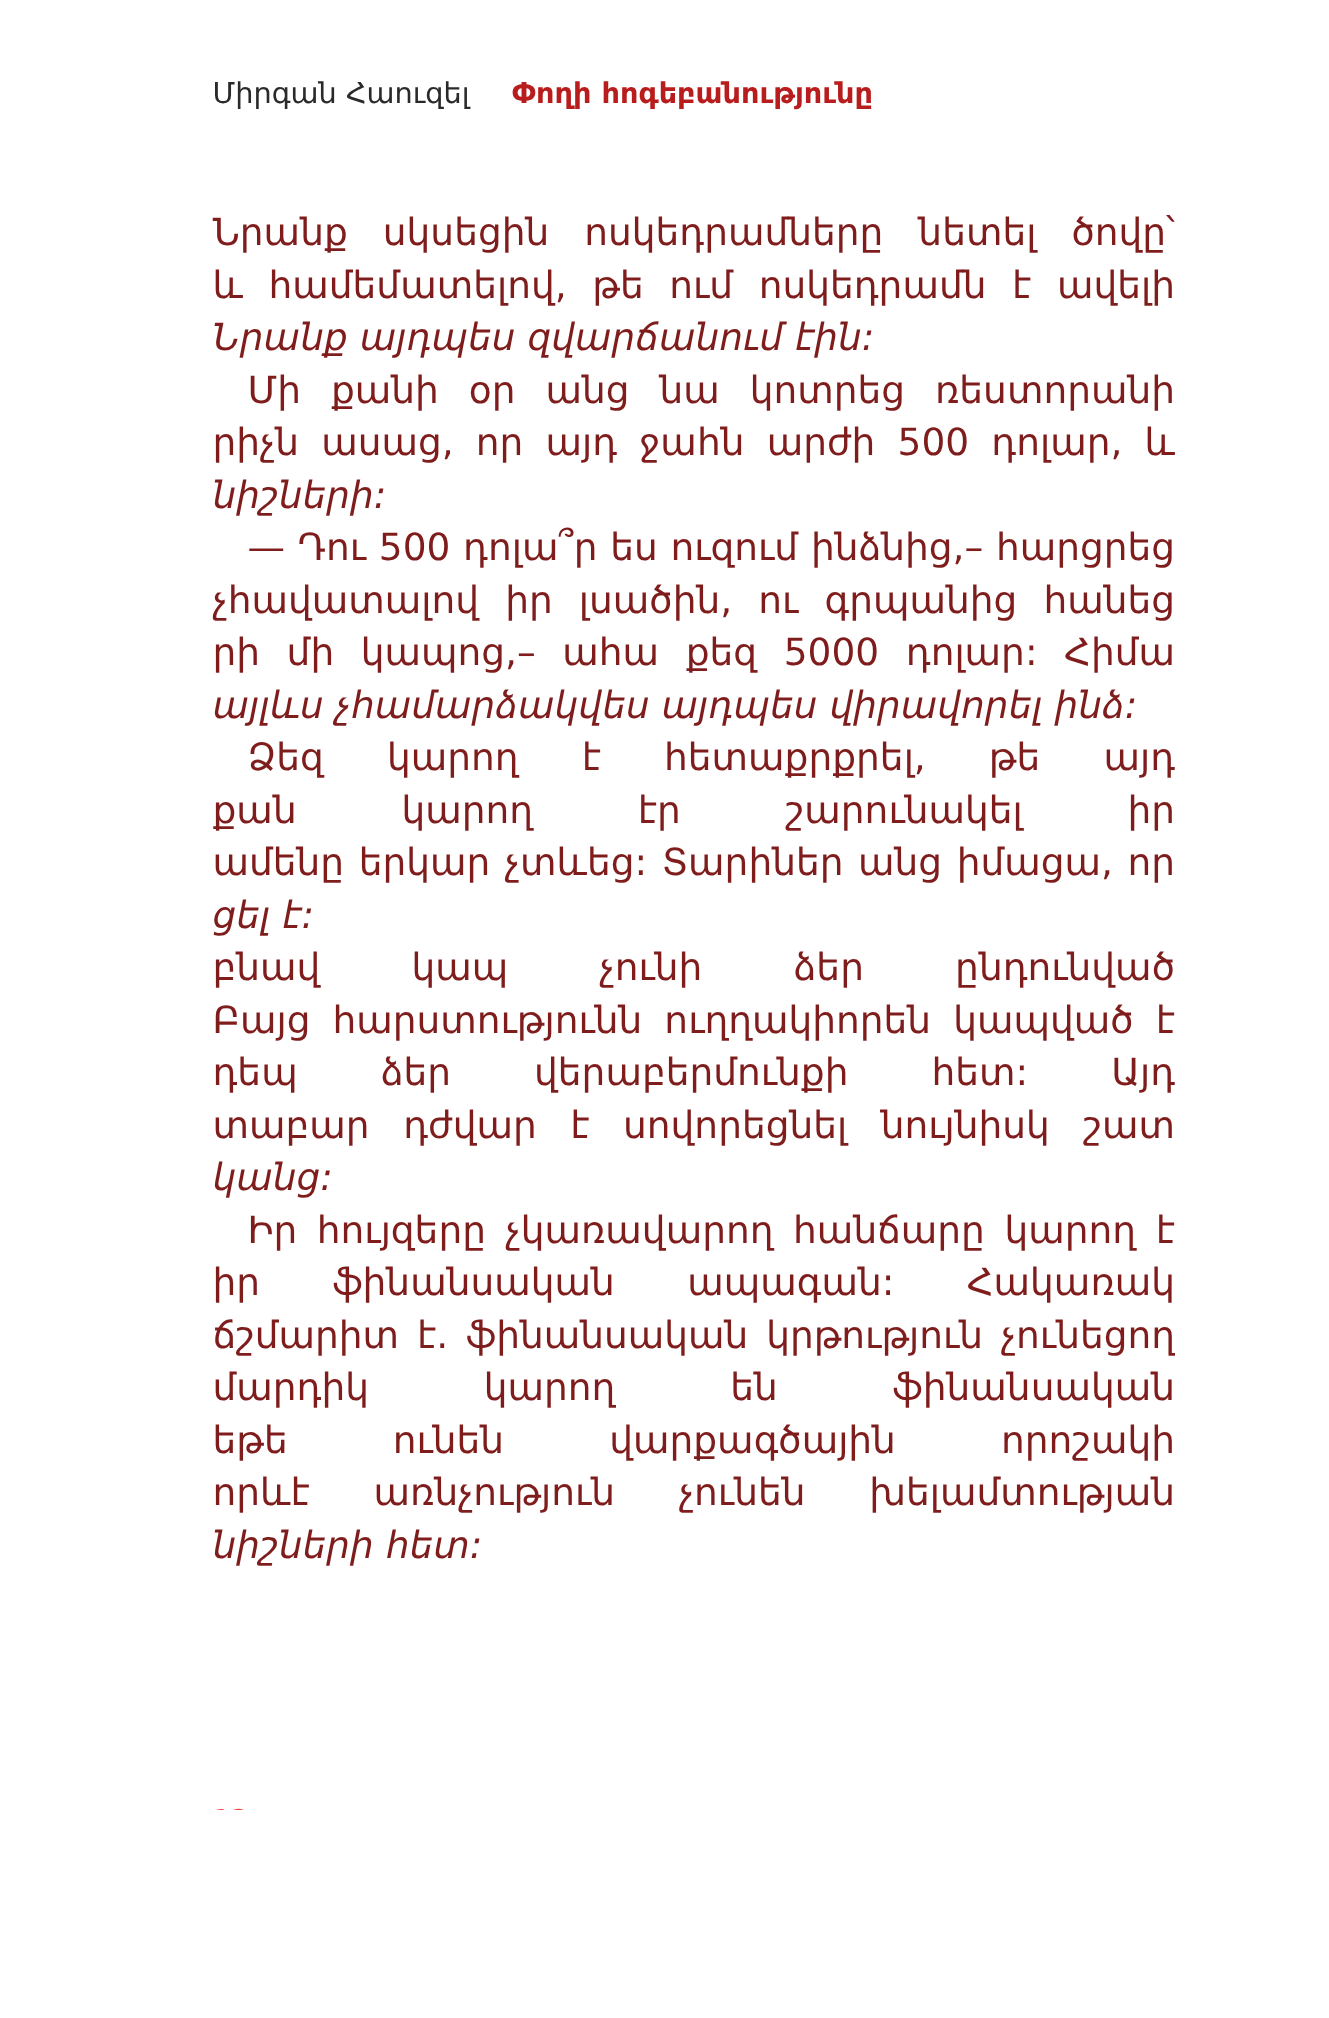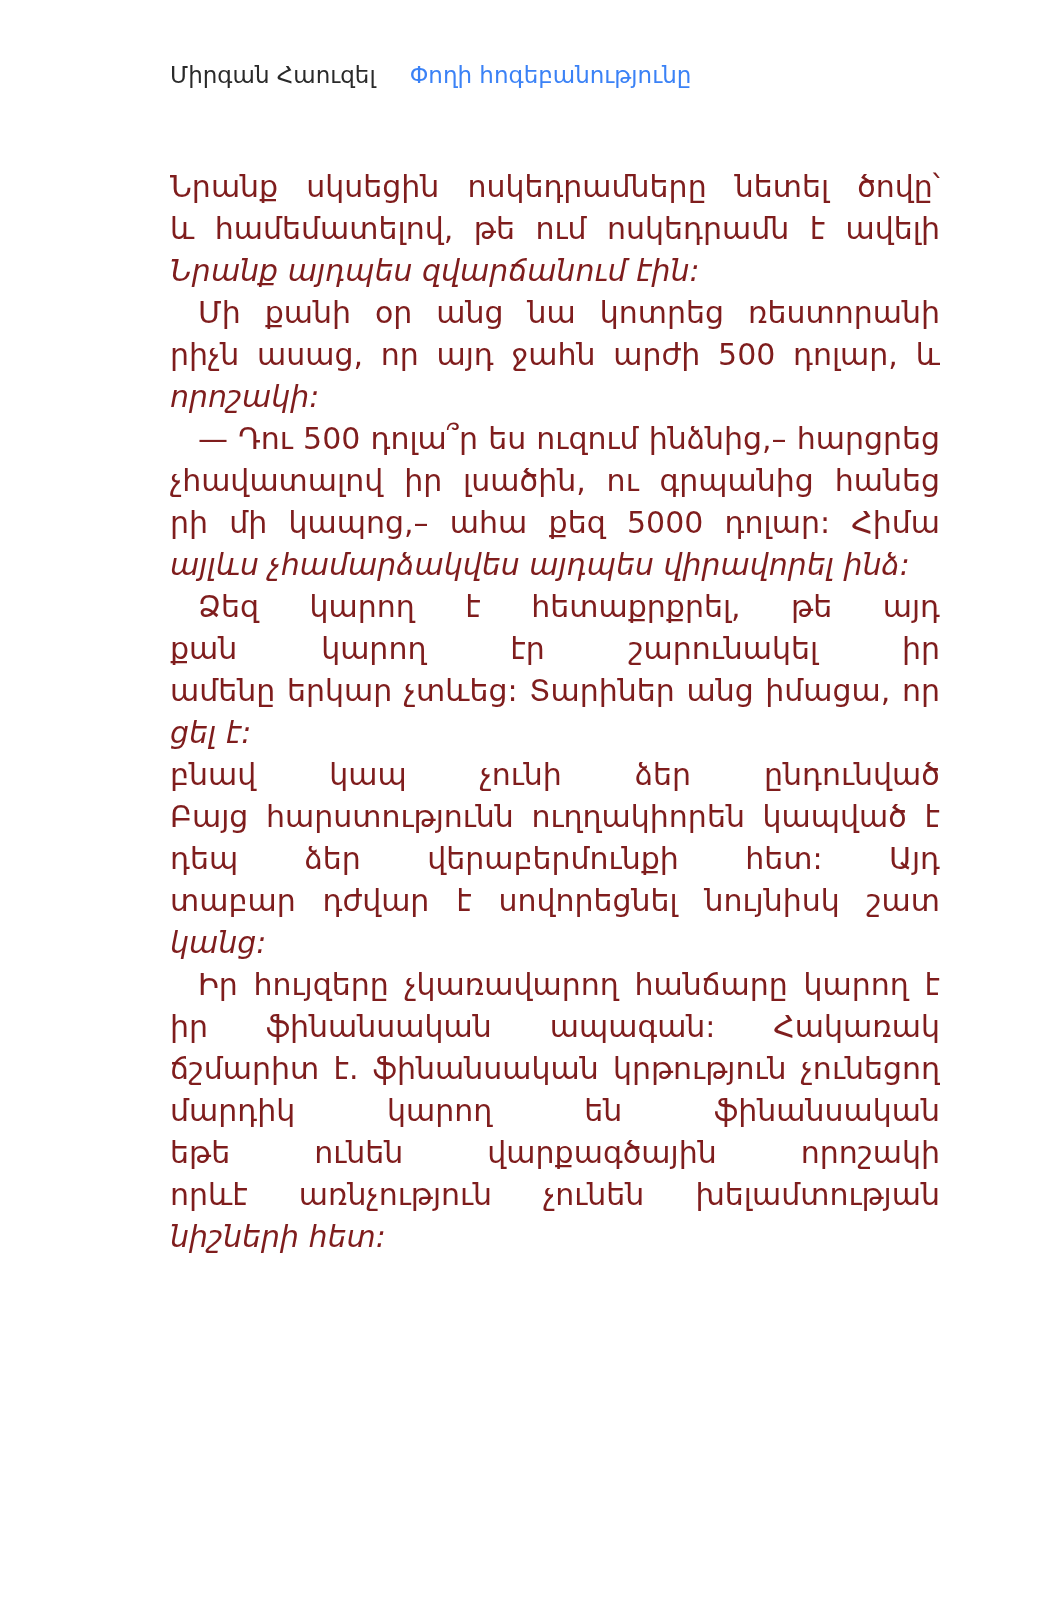--- a/index.html
+++ b/index.html
@@ -25,23 +25,23 @@
     align-items: baseline;
     font-size: 23px;
     line-height: 30px;
     white-space: nowrap;
   }
   .running-header .author {
     font-weight: 400;
     color: #2a2a2a;
   }
   .running-header .title {
-    font-weight: 400;
+    font-weight: 700;
     margin-left: 34px;
-    color: #3b82f6;
+    color: #b91c1c;
   }
   .body-text {
     position: absolute;
     top: 166px;
     left: 170px;
     width: 770px;
   }
   .para {
     margin: 0;
     padding: 0;
@@ -85,21 +85,21 @@
 
   <main class="body-text">
       <div class="para">
         <div class="line">Նրանք սկսեցին ոսկեդրամները նետել ծովը՝ ծիծաղելով</div>
         <div class="line">և համեմատելով, թե ում ոսկեդրամն է ավելի հեռու թռչում:</div>
         <div class="line last">Նրանք այդպես զվարճանում էին:</div>
       </div>
       <div class="para">
         <div class="line indent">Մի քանի օր անց նա կոտրեց ռեստորանի ջահը: Կառավա-</div>
         <div class="line">րիչն ասաց, որ այդ ջահն արժի 500 դոլար, և վնասը պետք է</div>
-        <div class="line last">որոշակի:</div>
+        <div class="line last">նիշների:</div>
       </div>
       <div class="para">
         <div class="line indent">— Դու 500 դոլա՞ր ես ուզում ինձնից,– հարցրեց նա՝ ասես</div>
         <div class="line">չհավատալով իր լսածին, ու գրպանից հանեց թղթադրամնե-</div>
         <div class="line">րի մի կապոց,– ահա քեզ 5000 դոլար: Հիմա չքվիր աչքիցս ու</div>
         <div class="line last">այլևս չհամարձակվես այդպես վիրավորել ինձ:</div>
       </div>
       <div class="para">
         <div class="line indent">Ձեզ կարող է հետաքրքրել, թե այդ պահվածքով նա ինչ-</div>
         <div class="line">քան կարող էր շարունակել իր գործունեությունը: Ասեմ. այդ</div>

